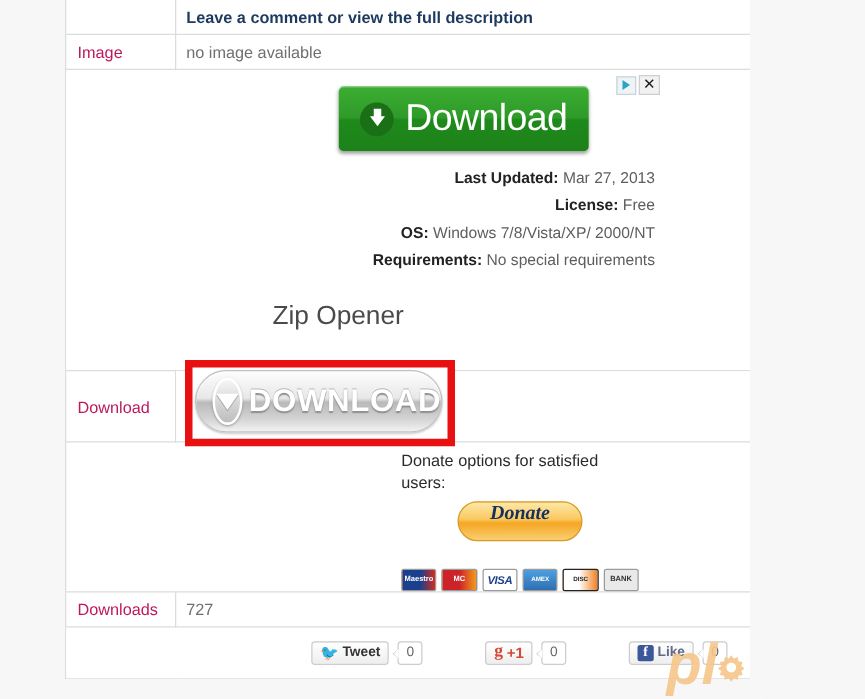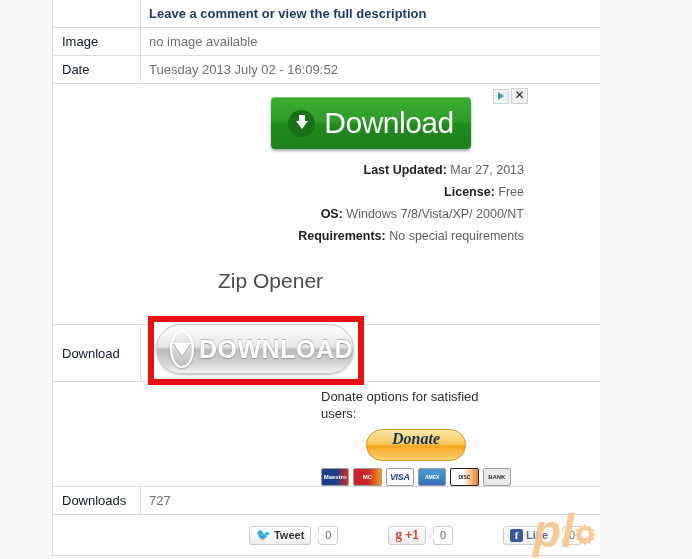--- a/index.html
+++ b/index.html
@@ -27,21 +27,21 @@
     table-layout: fixed;
   }
   .info-table td {
     border: 1px solid #dcdcdc;
     padding: 0;
     vertical-align: middle;
     background: #fff;
   }
   .lbl-cell {
     width: 78px;
-    color: #0f172a;
+    color: #be185d;
     font-size: 13px;
     padding: 6px 0 6px 9px !important;
     vertical-align: middle;
     white-space: nowrap;
   }
   .val-cell {
     color: #6f6f6f;
     font-size: 13px;
     padding: 6px 0 6px 8px !important;
   }
@@ -244,21 +244,21 @@
   .donate-btn span {
     font-family: "Liberation Serif", serif;
     font-style: italic;
     font-weight: bold;
     font-size: 16px;
     color: #14315c;
   }
   .cards {
     display: flex;
     gap: 4px;
-    margin-top: 7px;
+    margin-top: 22px;
   }
   .card {
     width: 28px; height: 16px;
     border: 1px solid #9b9b9b;
     border-radius: 2px;
     background: #fff;
     display: flex; align-items: center; justify-content: center;
     font-size: 6px;
     font-weight: bold;
     overflow: hidden;
@@ -396,24 +396,20 @@
           <a class="comment-link" href="#">Leave a comment or view the full description</a>
         </td>
       </tr>
 
       <tr>
         <td class="lbl-cell">Image</td>
         <td class="val-cell">no image available</td>
       </tr>
 
 
-      <tr>
-        <td class="lbl-cell">Date</td>
-        <td class="val-cell">Tuesday 2013 July 02 - 16:09:52</td>
-      </tr>
 
       <tr>
         <td class="ad-cell" colspan="2">
           <div class="ad-inner">
 
             <div class="ad-choices">
               <div class="adc-tri"></div>
               <div class="adc-x">✕</div>
             </div>
 

